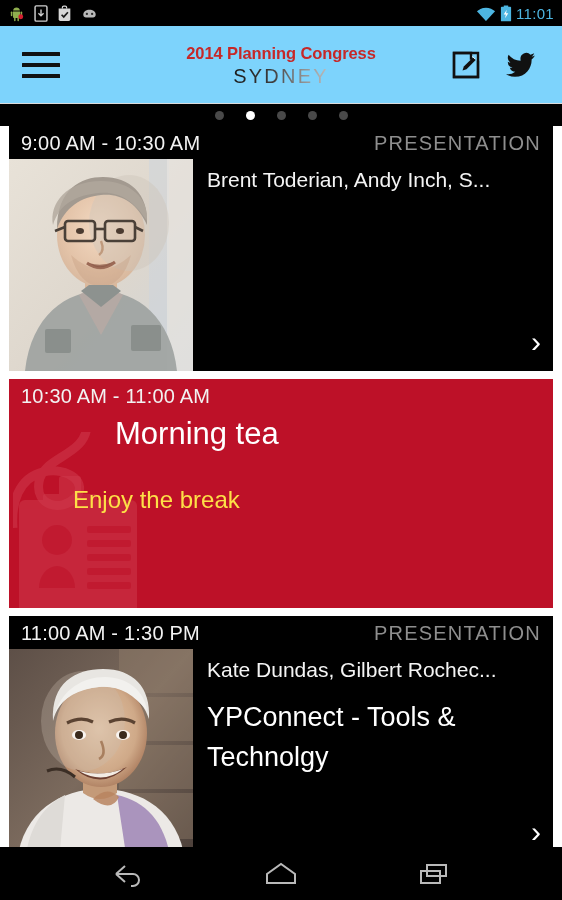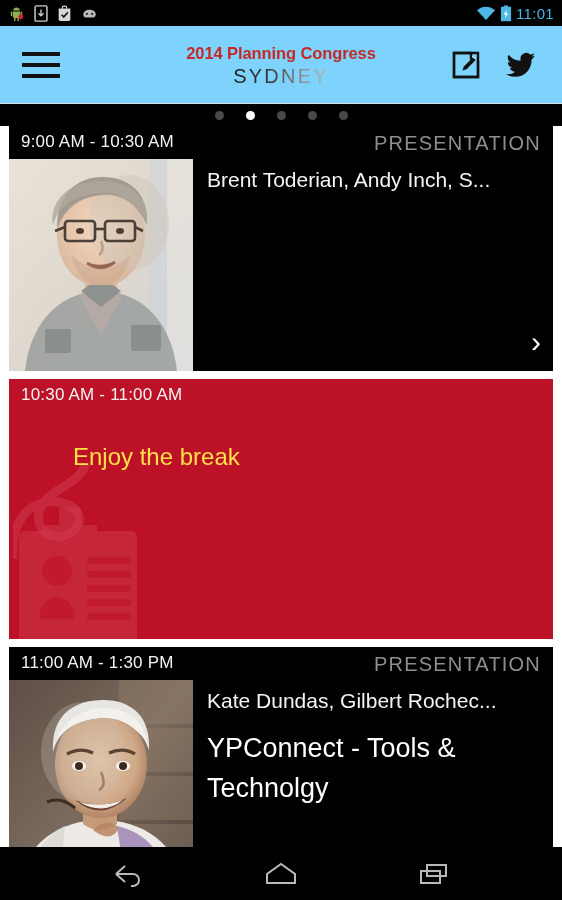--- a/index.html
+++ b/index.html
@@ -25,21 +25,21 @@
     box-sizing: border-box;
   }
   .sb-left {
     display: flex;
     align-items: center;
     gap: 9px;
   }
   .sb-spacer { flex: 1; }
   .sb-right {
     display: flex;
-    align-items: flex-start;
+    align-items: flex-end;
     gap: 4px;
   }
   .sb-clock {
     color: #4db6e2;
     font-size: 15px;
     letter-spacing: 0.3px;
     font-family: "Liberation Sans", sans-serif;
   }
   .ico-wrap { display: block; line-height: 0; }
 
@@ -135,21 +135,21 @@
 
   .card-topbar {
     display: flex;
     align-items: flex-start;
     justify-content: space-between;
     padding: 6px 12px 4px 12px;
     box-sizing: border-box;
   }
   .time {
     color: #f2f2f2;
-    font-size: 17px;
+    font-size: 20px;
     letter-spacing: 0.2px;
     white-space: nowrap;
   }
   .kind {
     color: #8e8e8e;
     font-size: 20px;
     letter-spacing: 1.2px;
     white-space: nowrap;
   }
 
@@ -428,20 +428,21 @@
         <g fill="#bd1128" opacity="0.55">
           <circle cx="44" cy="108" r="15"></circle>
           <path d="M26 156 a18 22 0 0 1 36 0 z"></path>
           <rect x="74" y="94" width="44" height="7" rx="2"></rect>
           <rect x="74" y="108" width="44" height="7" rx="2"></rect>
           <rect x="74" y="122" width="44" height="7" rx="2"></rect>
           <rect x="74" y="136" width="44" height="7" rx="2"></rect>
           <rect x="74" y="150" width="44" height="7" rx="2"></rect>
         </g>
       </svg>
+      <div class="break-title">Morning tea</div>
       <div class="break-sub">Enjoy the break</div>
     </div>
   </div>
 
   <div class="card dark">
     <div class="card-topbar">
       <span class="time">11:00 AM - 1:30 PM</span>
       <span class="kind">PRESENTATION</span>
     </div>
     <div class="card-body">

